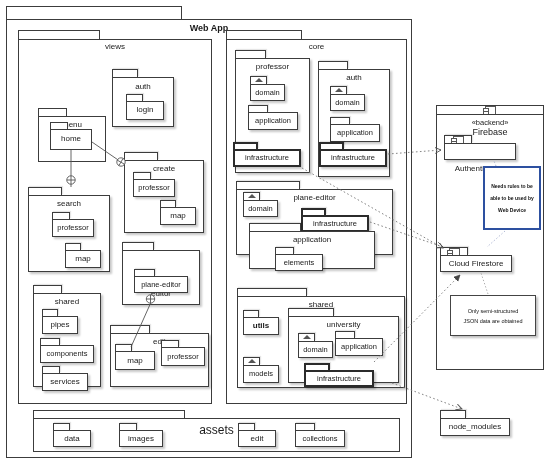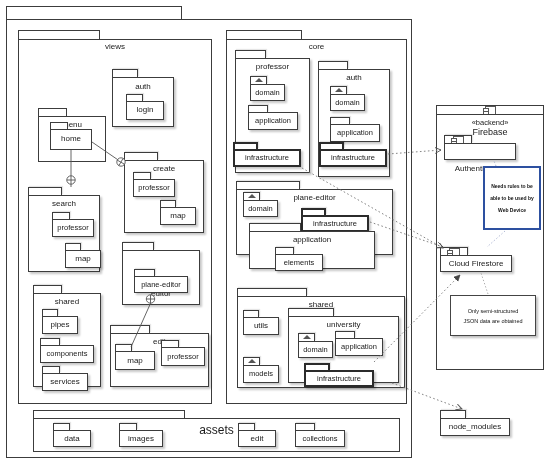--- a/index.html
+++ b/index.html
@@ -102,20 +102,21 @@
   }
 </style>
 </head>
 <body>
 
 <div id="canvas">
 
   <div class="pkg frame" style="left:6px;top:6px;width:406px;height:452px;">
     <div class="tab" style="width:176px;height:13px;"></div>
     <div class="body" style="top:13px;"></div>
+    <div class="name" style="top:17px;font-size:9px;font-weight:bold;">Web App</div>
   </div>
 
   <div class="pkg frame" style="left:18px;top:30px;width:194px;height:374px;">
     <div class="tab" style="width:82px;height:9px;"></div>
     <div class="body" style="top:9px;"></div>
     <div class="name" style="top:12px;font-size:8px;">views</div>
   </div>
 
   <div class="pkg shadow" style="left:112px;top:69px;width:62px;height:58px;">
     <div class="tab" style="width:26px;height:8px;"></div>
@@ -148,21 +149,21 @@
     <div class="tab" style="width:18px;height:7px;"></div>
     <div class="body" style="top:7px;"></div>
     <div class="name" style="font-size:7.5px;top:16px;">professor</div>
   </div>
   <div class="pkg leaf shadow" style="left:160px;top:200px;width:36px;height:25px;">
     <div class="tab" style="width:16px;height:7px;"></div>
     <div class="body" style="top:7px;"></div>
     <div class="name" style="font-size:8px;top:16px;">map</div>
   </div>
 
-  <div class="pkg shadow" style="left:28px;top:187px;width:72px;height:85px;">
+  <div class="pkg shadow" style="left:28px;top:187px;width:82px;height:85px;">
     <div class="tab" style="width:34px;height:8px;"></div>
     <div class="body" style="top:8px;"></div>
     <div class="name" style="top:12px;font-size:8px;">search</div>
   </div>
   <div class="pkg leaf shadow" style="left:52px;top:212px;width:42px;height:25px;">
     <div class="tab" style="width:18px;height:7px;"></div>
     <div class="body" style="top:7px;"></div>
     <div class="name" style="font-size:7.5px;top:16px;">professor</div>
   </div>
   <div class="pkg leaf shadow" style="left:65px;top:243px;width:36px;height:25px;">
@@ -294,21 +295,21 @@
     <div class="tab" style="width:19px;height:7px;"></div>
     <div class="body" style="top:7px;"></div>
     <div class="name" style="font-size:7.5px;top:16px;">elements</div>
   </div>
 
   <div class="pkg shadow" style="left:237px;top:288px;width:168px;height:100px;">
     <div class="tab" style="width:70px;height:8px;"></div>
     <div class="body" style="top:8px;"></div>
     <div class="name" style="top:12px;font-size:8px;">shared</div>
   </div>
-  <div class="pkg leaf shadow" style="left:243px;top:310px;width:36px;height:25px;">
+  <div class="pkg leaf shadow" style="left:243px;top:310px;width:36px;height:25px;font-weight:bold;">
     <div class="tab" style="width:16px;height:7px;"></div>
     <div class="body" style="top:7px;"></div>
     <div class="name" style="font-size:8px;top:16px;">utils</div>
   </div>
   <div class="pkg leaf shadow" style="left:243px;top:357px;width:36px;height:26px;">
     <div class="tab" style="width:17px;height:8px;"></div>
     <div class="tabglyph tri" style="left:5px;top:2px;"></div>
     <div class="body" style="top:8px;"></div>
     <div class="name" style="font-size:7.5px;top:17px;">models</div>
   </div>

